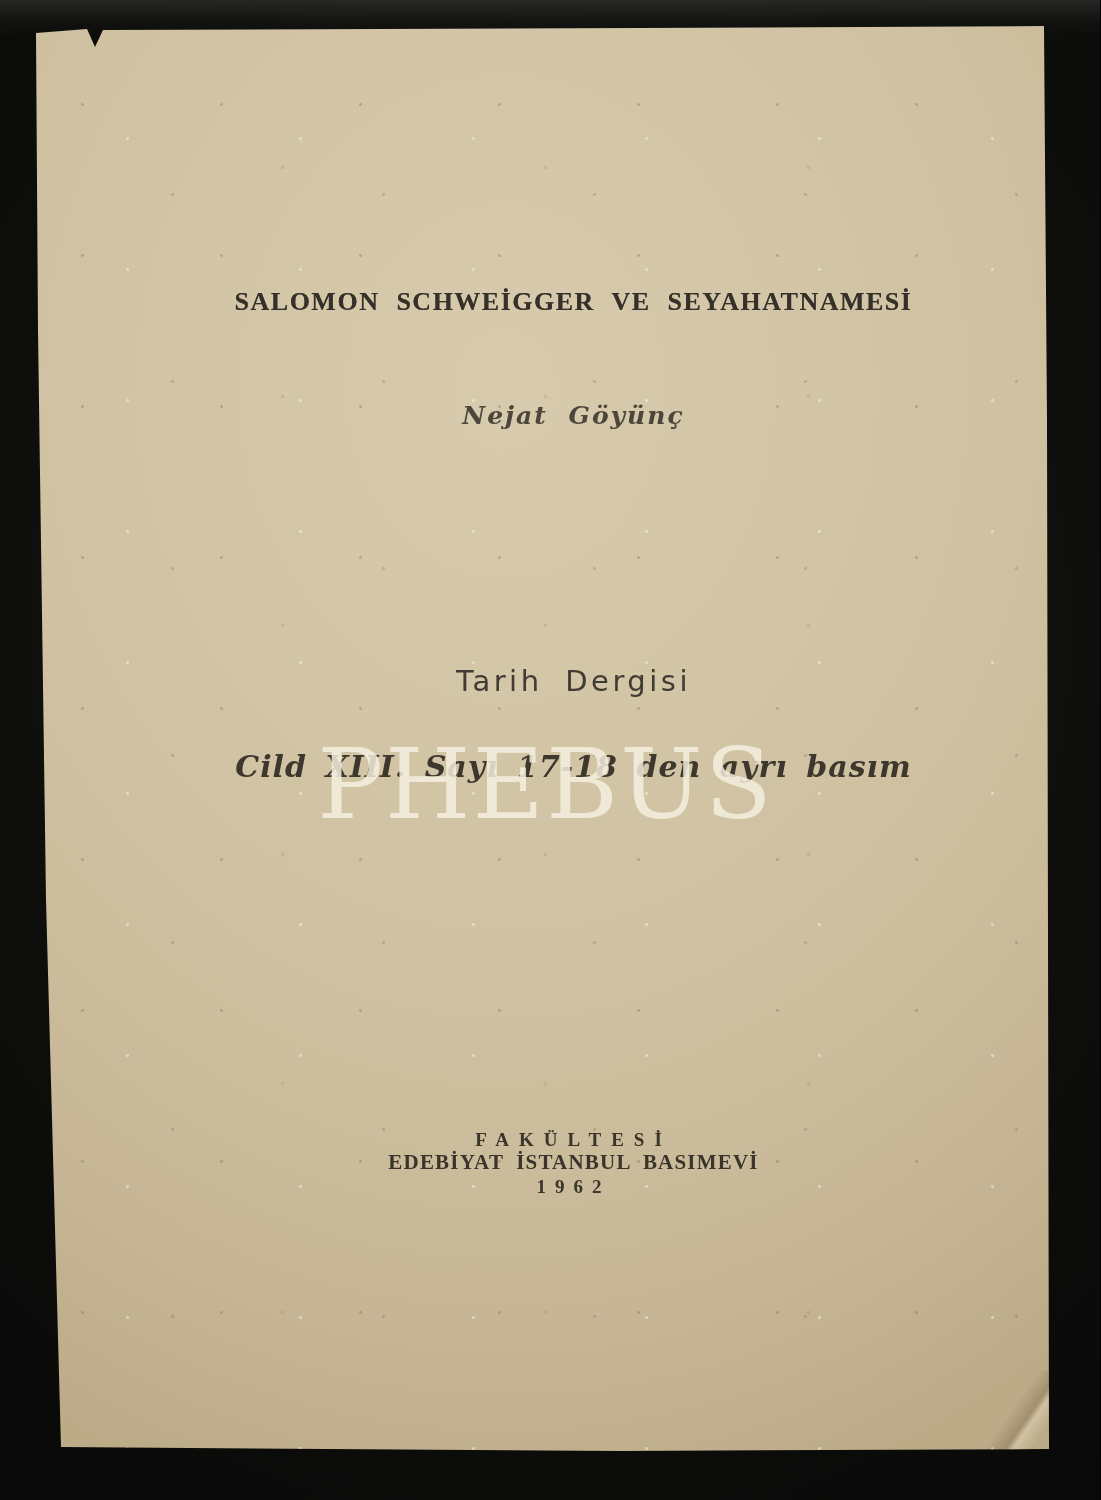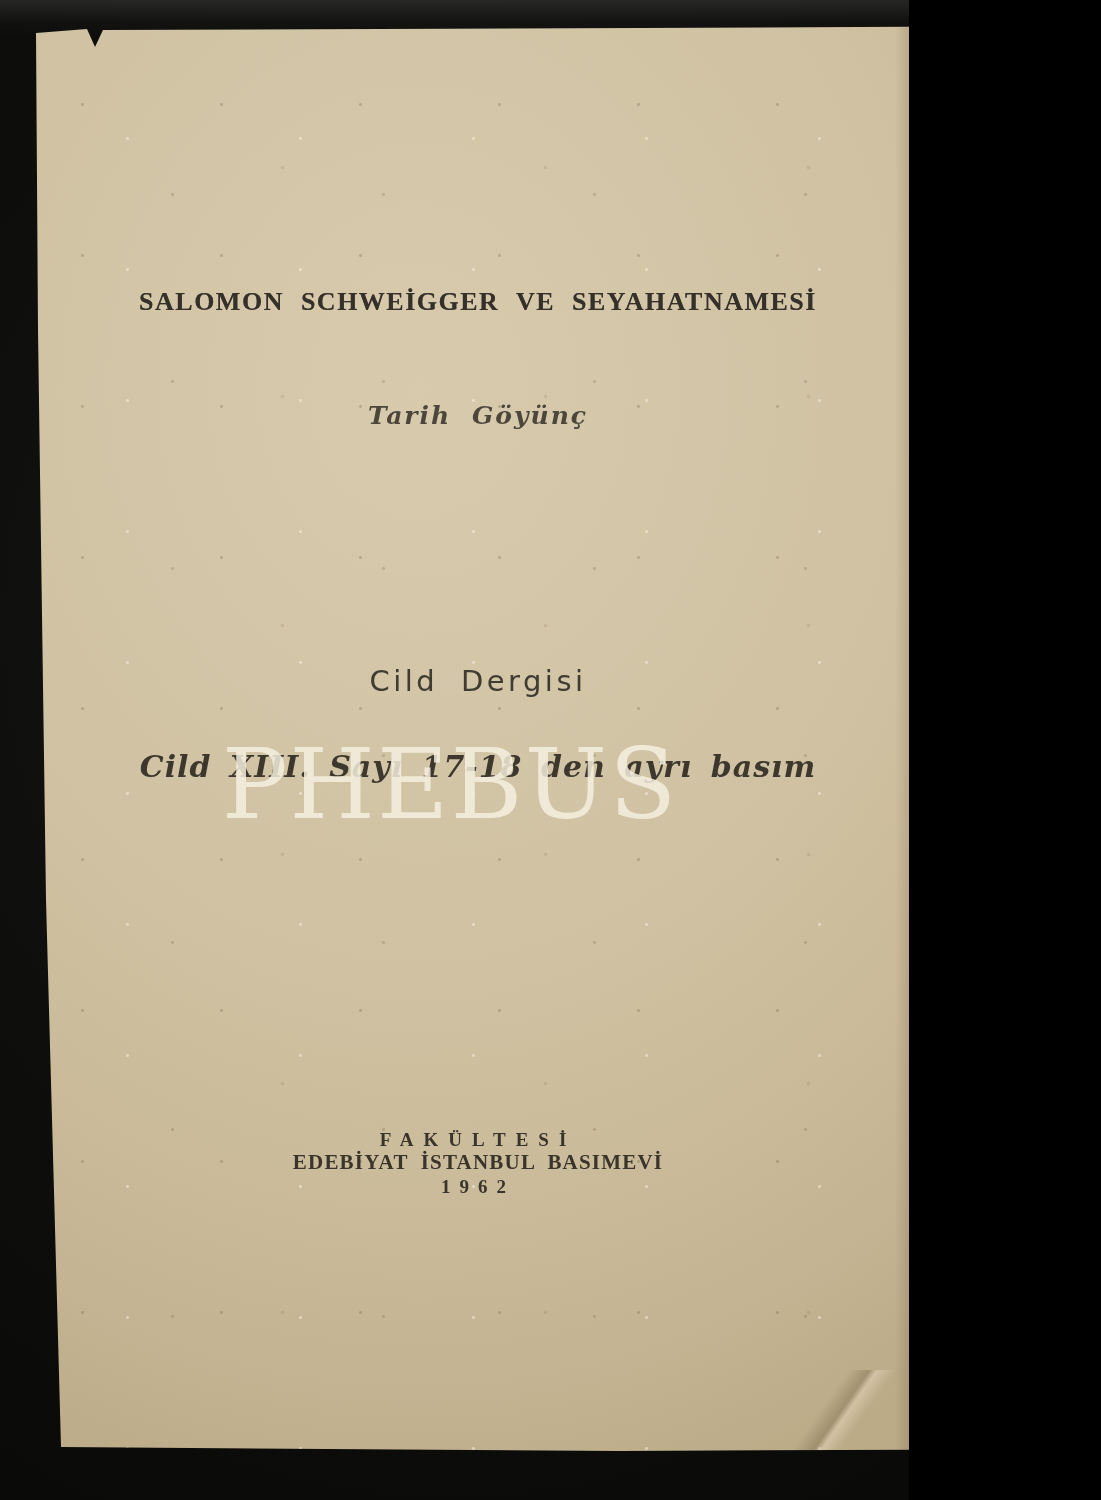--- a/index.html
+++ b/index.html
@@ -2,21 +2,21 @@
 <html><head>
 <meta charset="utf-8">
 <style>
   html, body {
     margin: 0;
     padding: 0;
     background: #000;
   }
   .stage {
     position: relative;
-    width: 909px;
+    width: 1100px;
     height: 1500px;
     overflow: hidden;
     background:
       radial-gradient(ellipse 1400px 1600px at 50% 42%, #161615 0%, #0b0b0a 55%, #050505 100%),
       #060606;
   }
   .stage::before {
     
     content: "";
     position: absolute;
@@ -160,23 +160,23 @@
 </style>
 </head>
 <body>
 
 <div class="stage">
 
   <div class="paper">
 
     <div class="line cover-title">SALOMON SCHWEİGGER VE SEYAHATNAMESİ</div>
 
-    <div class="line cover-author">Tarih Göyünç</div>
+    <div class="line cover-author">Nejat Göyünç</div>
 
-    <div class="line journal-title">Cild Dergisi</div>
+    <div class="line journal-title">Tarih Dergisi</div>
 
     <div class="line issue-line">Cild XIII. Sayı 17-18 den ayrı basım</div>
 
     <div class="watermark">PHEBUS</div>
 
     <div class="line imprint-city">FAKÜLTESİ</div>
 
     <div class="line imprint-publisher">EDEBİYAT İSTANBUL BASIMEVİ</div>
 
     <div class="line imprint-year">1962</div>

